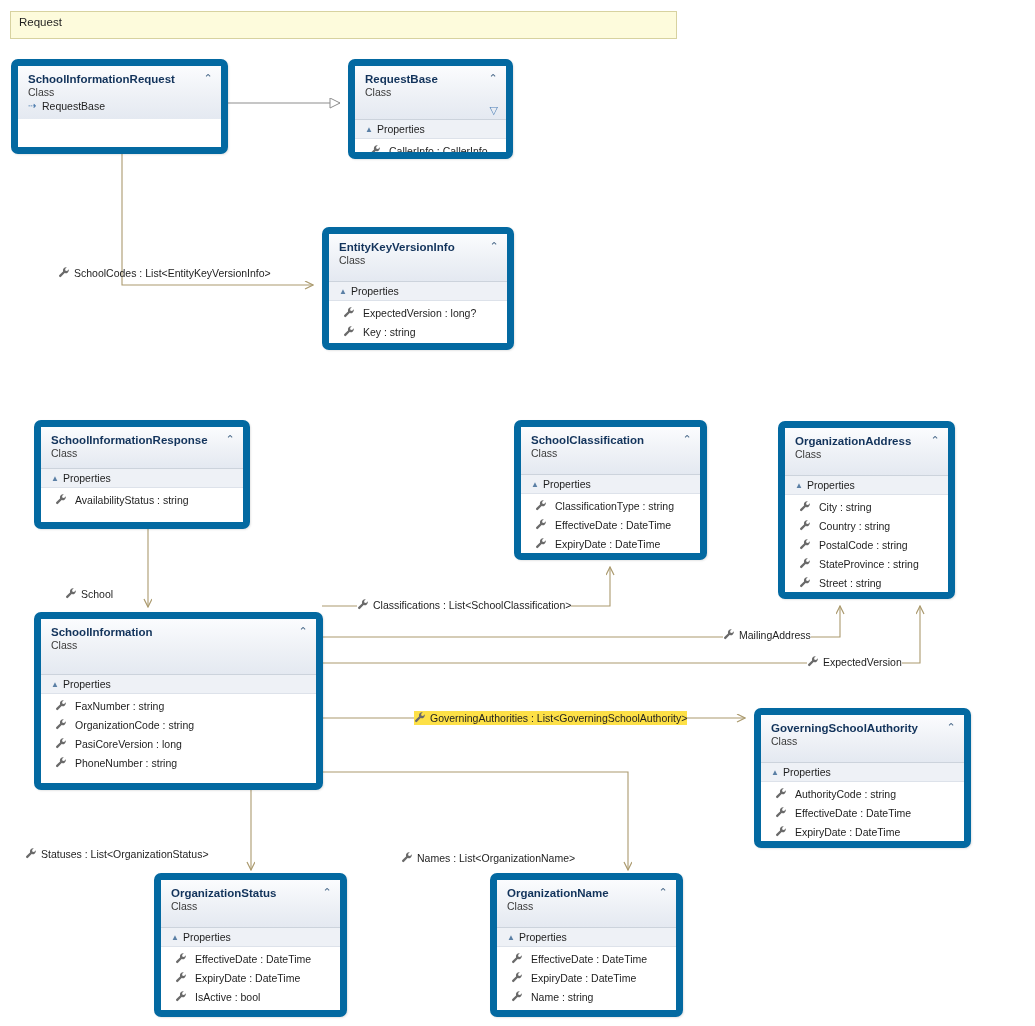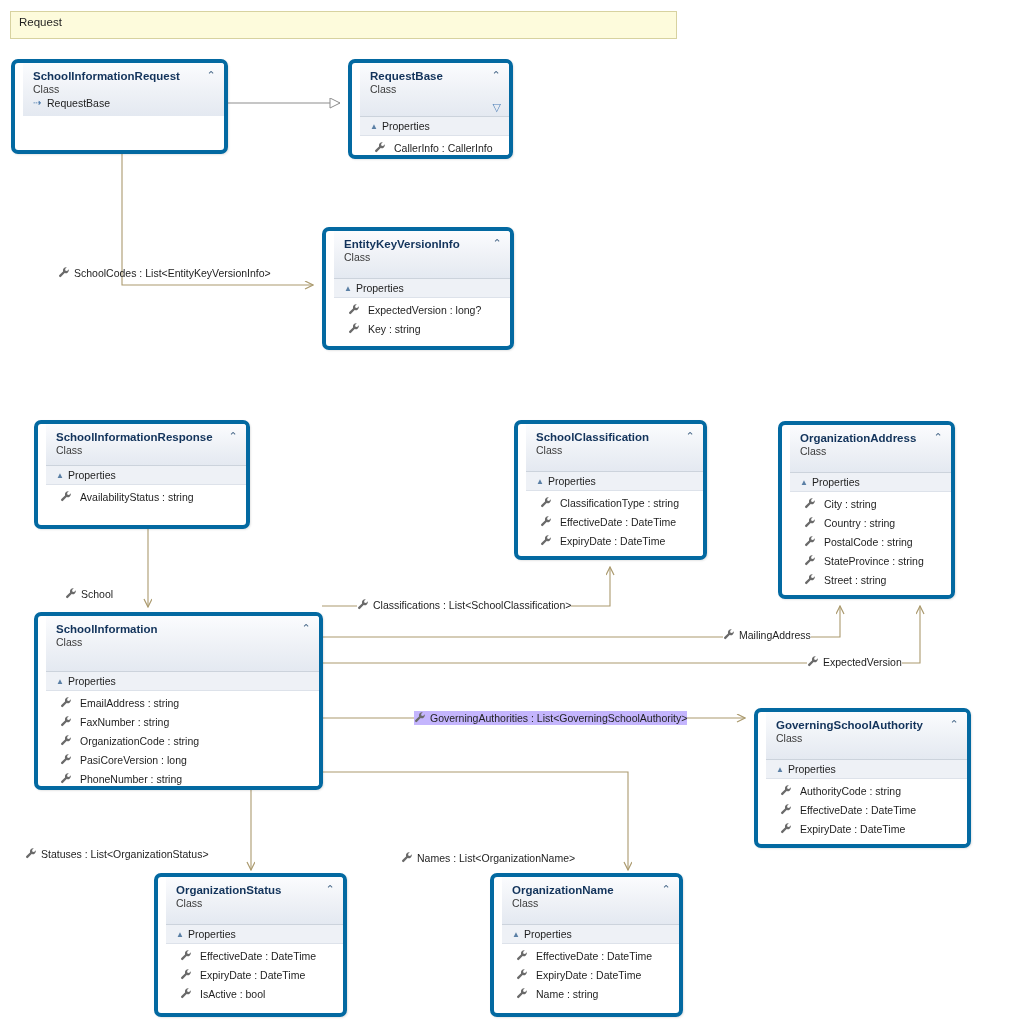--- a/index.html
+++ b/index.html
@@ -41,26 +41,25 @@
     left: 8px;
     top: 4px;
     font-size: 11.5px;
     color: #1e1e1e;
   }
 
   
   .class-box {
     position: absolute;
     box-sizing: border-box;
-    border: 4px solid #0369a1;
+    border: 7px solid #0369a1;
     border-radius: 7px;
     background: #ffffff;
     box-shadow: 1px 1px 2px rgba(0,0,0,0.10);
     overflow: hidden;
-    padding-left: 8px;
   }
   .cb-header {
     position: relative;
     padding: 6px 24px 6px 10px;
     background: linear-gradient(to bottom, #fbfcfe 0%, #eef1f6 55%, #e4e9f1 100%);
     border-bottom: 1px solid #ccd3dc;
   }
   .cb-title {
     font-weight: bold;
     font-size: 11.5px;
@@ -350,26 +349,20 @@
       <span class="chevron">⌃</span>
     </div>
     <div class="cb-section">
       <span class="tri">▲</span><span>Properties</span>
     </div>
     <div class="cb-members">
       <div class="cb-member">
         <svg class="wrench" viewBox="0 0 16 16">
             <path d="M10.8 1.6a4 4 0 0 0-4.6 5.1L1.7 11.2a1.4 1.4 0 0 0 2 2l4.5-4.5a4 4 0 0 0 5.1-4.6l-2.1 2.1-2-.5-.5-2z" fill="#6a6a6a"></path>
           </svg>
-        <span>EmailAddress : string</span>
-      </div>
-      <div class="cb-member">
-        <svg class="wrench" viewBox="0 0 16 16">
-            <path d="M10.8 1.6a4 4 0 0 0-4.6 5.1L1.7 11.2a1.4 1.4 0 0 0 2 2l4.5-4.5a4 4 0 0 0 5.1-4.6l-2.1 2.1-2-.5-.5-2z" fill="#6a6a6a"></path>
-          </svg>
         <span>FaxNumber : string</span>
       </div>
       <div class="cb-member">
         <svg class="wrench" viewBox="0 0 16 16">
             <path d="M10.8 1.6a4 4 0 0 0-4.6 5.1L1.7 11.2a1.4 1.4 0 0 0 2 2l4.5-4.5a4 4 0 0 0 5.1-4.6l-2.1 2.1-2-.5-.5-2z" fill="#6a6a6a"></path>
           </svg>
         <span>OrganizationCode : string</span>
       </div>
       <div class="cb-member">
         <svg class="wrench" viewBox="0 0 16 16">
@@ -507,21 +500,21 @@
     <span>MailingAddress</span>
   </div>
 
   <div class="edge-label" style="left:807px; top:655px; background:#ffffff;">
     <svg class="wrench" viewBox="0 0 16 16">
         <path d="M10.8 1.6a4 4 0 0 0-4.6 5.1L1.7 11.2a1.4 1.4 0 0 0 2 2l4.5-4.5a4 4 0 0 0 5.1-4.6l-2.1 2.1-2-.5-.5-2z" fill="#6a6a6a"></path>
       </svg>
     <span>ExpectedVersion</span>
   </div>
 
-  <div class="edge-label" style="left:414px; top:711px; background:#c4b5fd;">
+  <div class="edge-label" style="left:414px; top:711px; background:#fde047;">
     <svg class="wrench" viewBox="0 0 16 16">
         <path d="M10.8 1.6a4 4 0 0 0-4.6 5.1L1.7 11.2a1.4 1.4 0 0 0 2 2l4.5-4.5a4 4 0 0 0 5.1-4.6l-2.1 2.1-2-.5-.5-2z" fill="#6a6a6a"></path>
       </svg>
     <span>GoverningAuthorities : List&lt;GoverningSchoolAuthority&gt;</span>
   </div>
 
   <div class="edge-label" style="left:25px; top:847px;">
     <svg class="wrench" viewBox="0 0 16 16">
         <path d="M10.8 1.6a4 4 0 0 0-4.6 5.1L1.7 11.2a1.4 1.4 0 0 0 2 2l4.5-4.5a4 4 0 0 0 5.1-4.6l-2.1 2.1-2-.5-.5-2z" fill="#6a6a6a"></path>
       </svg>

